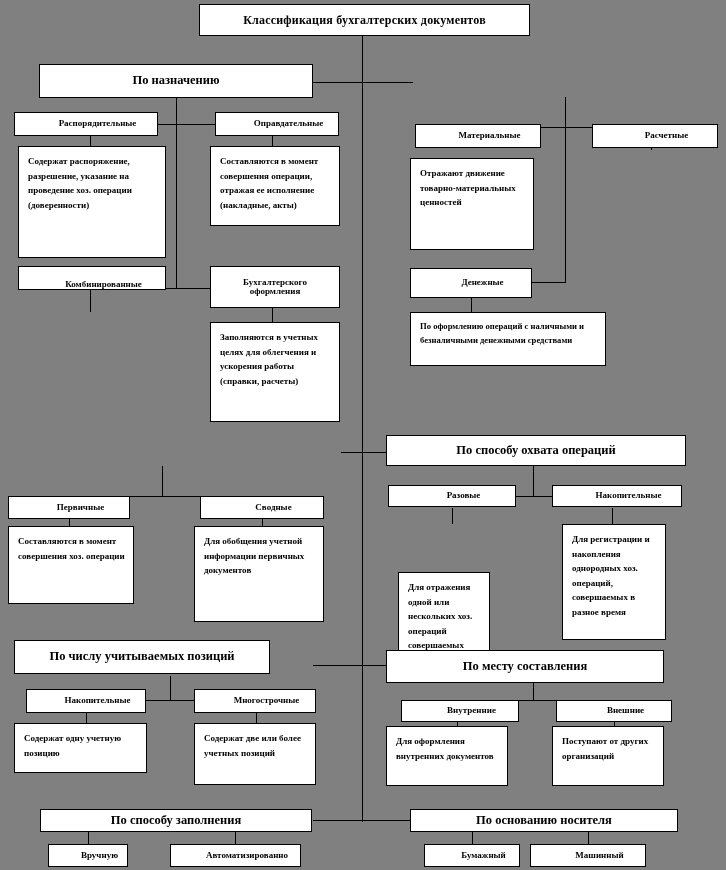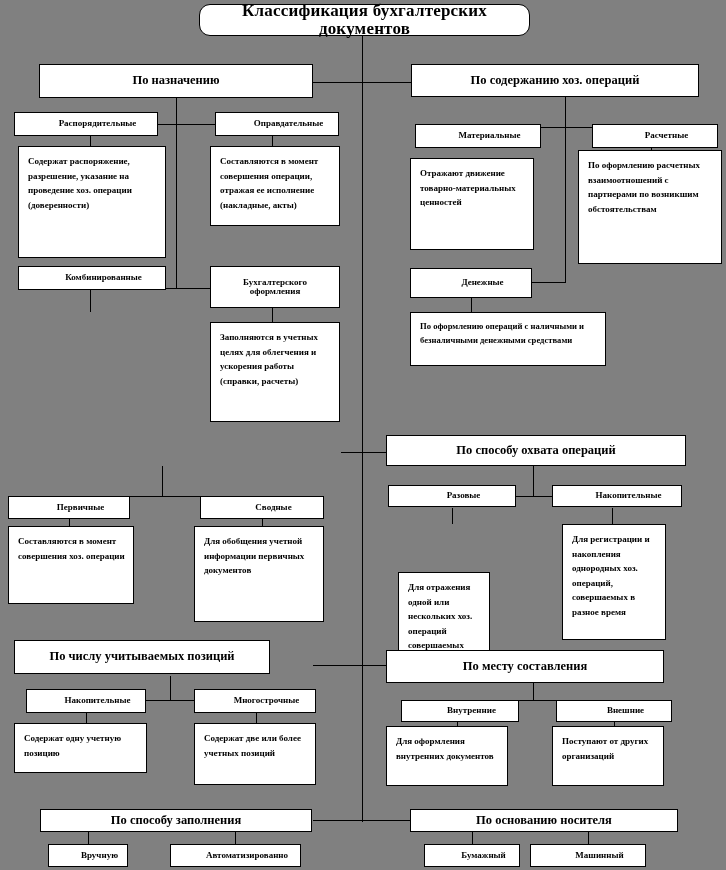--- a/index.html
+++ b/index.html
@@ -20,21 +20,21 @@
     color:#000000;
     font-weight:bold;
     z-index:5;
   }
   
   .hdr{
     display:flex;align-items:center;justify-content:center;
     text-align:center;
     line-height:1.05;
   }
-  .title{font-size:17px;letter-spacing:0.2px;border-radius:11px;}
+  .title{font-size:12px;letter-spacing:0.2px;}
   .lvl1{font-size:12.5px;}
   .lvl2{font-size:9px;padding-left:23px;}
   
   .desc{
     font-size:9px;
     line-height:1.62;
     padding:7px 8px 4px 9px;
     text-align:left;
   }
   .desc.small{font-size:8.6px;line-height:1.58;}
@@ -117,48 +117,42 @@
     <span>Содержат распоряжение, разрешение, указание на проведение хоз. операции (доверенности)</span>
   </div>
 
   <div class="box hdr lvl2" style="left:215px;top:112px;width:124px;height:24px;">
     <span>Оправдательные</span>
   </div>
   <div class="box desc" style="left:210px;top:146px;width:130px;height:80px;">
     <span>Составляются в момент совершения операции, отражая ее исполнение (накладные, акты)</span>
   </div>
 
-  <div class="box hdr lvl2" style="left:18px;top:266px;width:148px;height:24px;">
+  <div class="box hdr lvl2" style="left:18px;top:266px;width:148px;height:24px;align-items:flex-end;">
     <span>Комбинированные</span>
   </div>
 
   <div class="box hdr lvl2" style="left:210px;top:266px;width:130px;height:42px;padding:0 6px;">
     <span>Бухгалтерского оформления</span>
   </div>
   <div class="box desc" style="left:210px;top:322px;width:130px;height:100px;">
     <span>Заполняются в учетных целях для облегчения и ускорения работы (справки, расчеты)</span>
   </div>
 
-  <div class="box hdr lvl1" style="left:411px;top:64px;width:288px;height:33px;">
-    <span>По содержанию хоз. операций</span>
-  </div>
 
   <div class="box hdr lvl2" style="left:415px;top:124px;width:126px;height:24px;">
     <span>Материальные</span>
   </div>
   <div class="box desc" style="left:410px;top:158px;width:124px;height:92px;">
     <span>Отражают движение товарно-материальных ценностей</span>
   </div>
 
   <div class="box hdr lvl2" style="left:592px;top:124px;width:126px;height:24px;">
     <span>Расчетные</span>
   </div>
-  <div class="box desc" style="left:578px;top:150px;width:144px;height:114px;">
-    <span>По оформлению расчетных взаимоотношений с партнерами по возникшим обстоятельствам</span>
-  </div>
 
   <div class="box hdr lvl2" style="left:410px;top:268px;width:122px;height:30px;">
     <span>Денежные</span>
   </div>
   <div class="box desc small" style="left:410px;top:312px;width:196px;height:54px;">
     <span>По оформлению операций с наличными и безналичными денежными средствами</span>
   </div>
 
 
   <div class="box hdr lvl2" style="left:8px;top:496px;width:122px;height:23px;">

